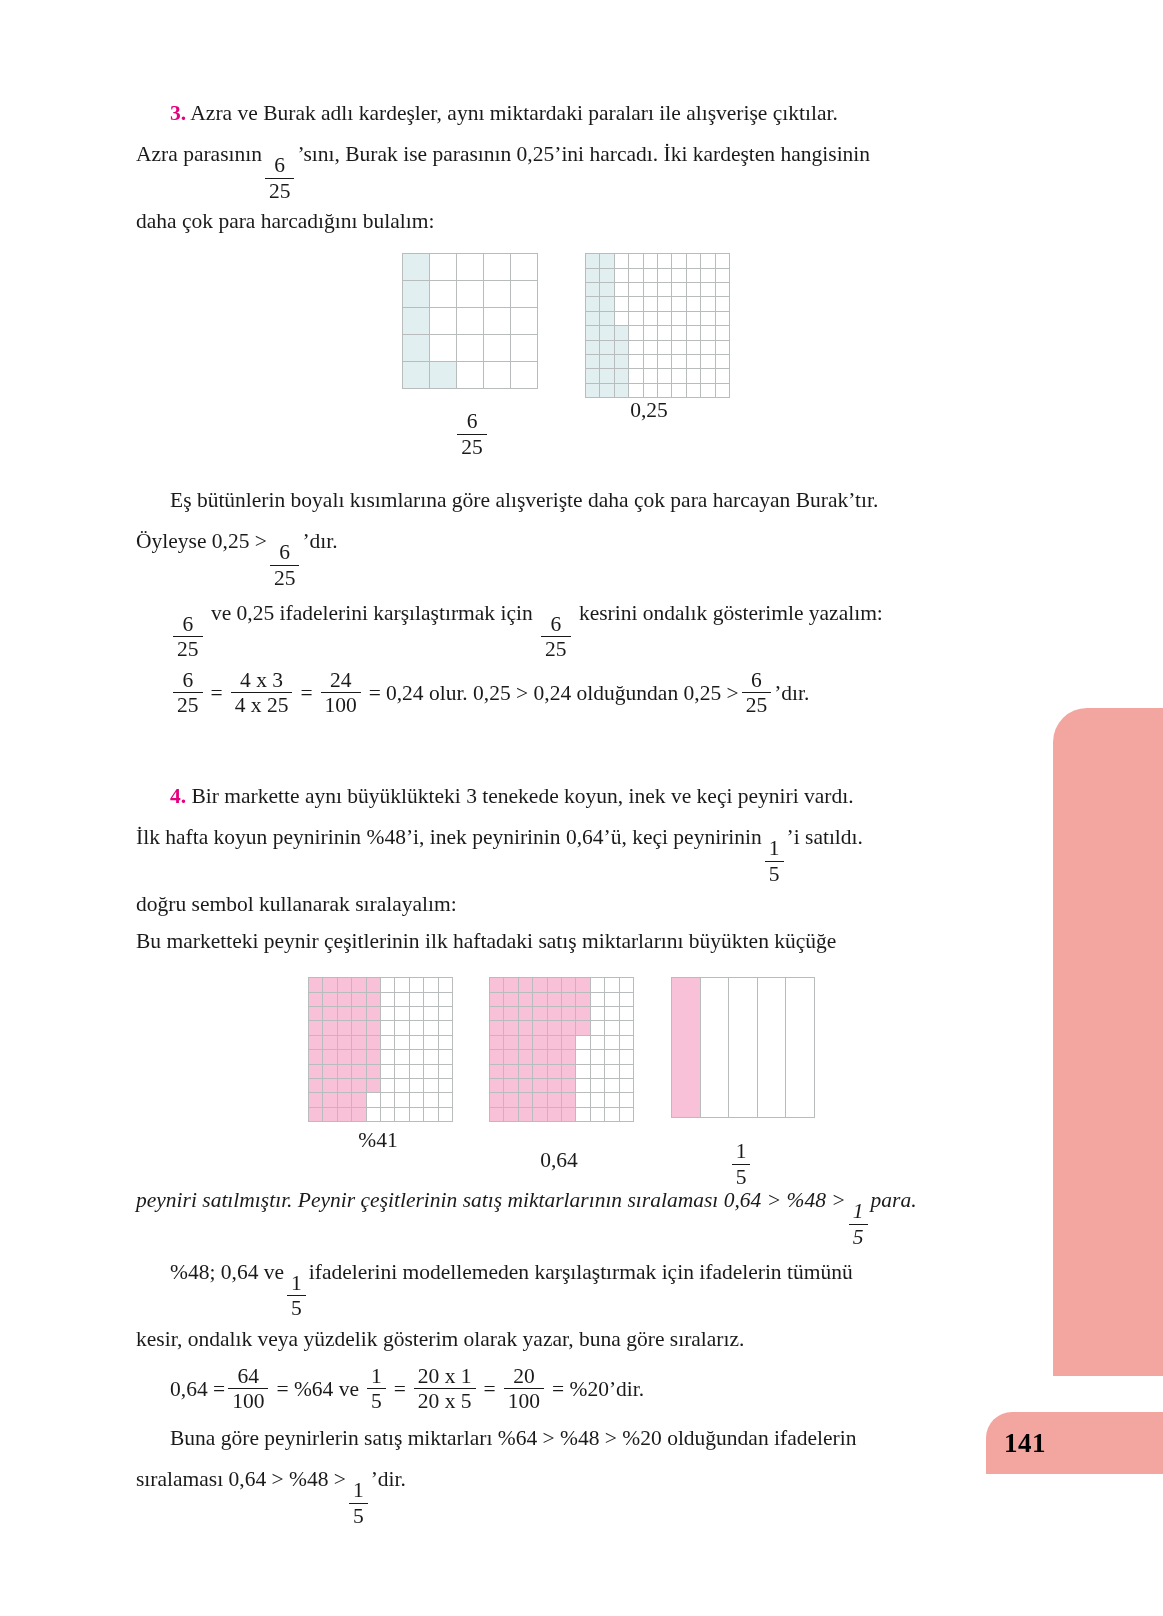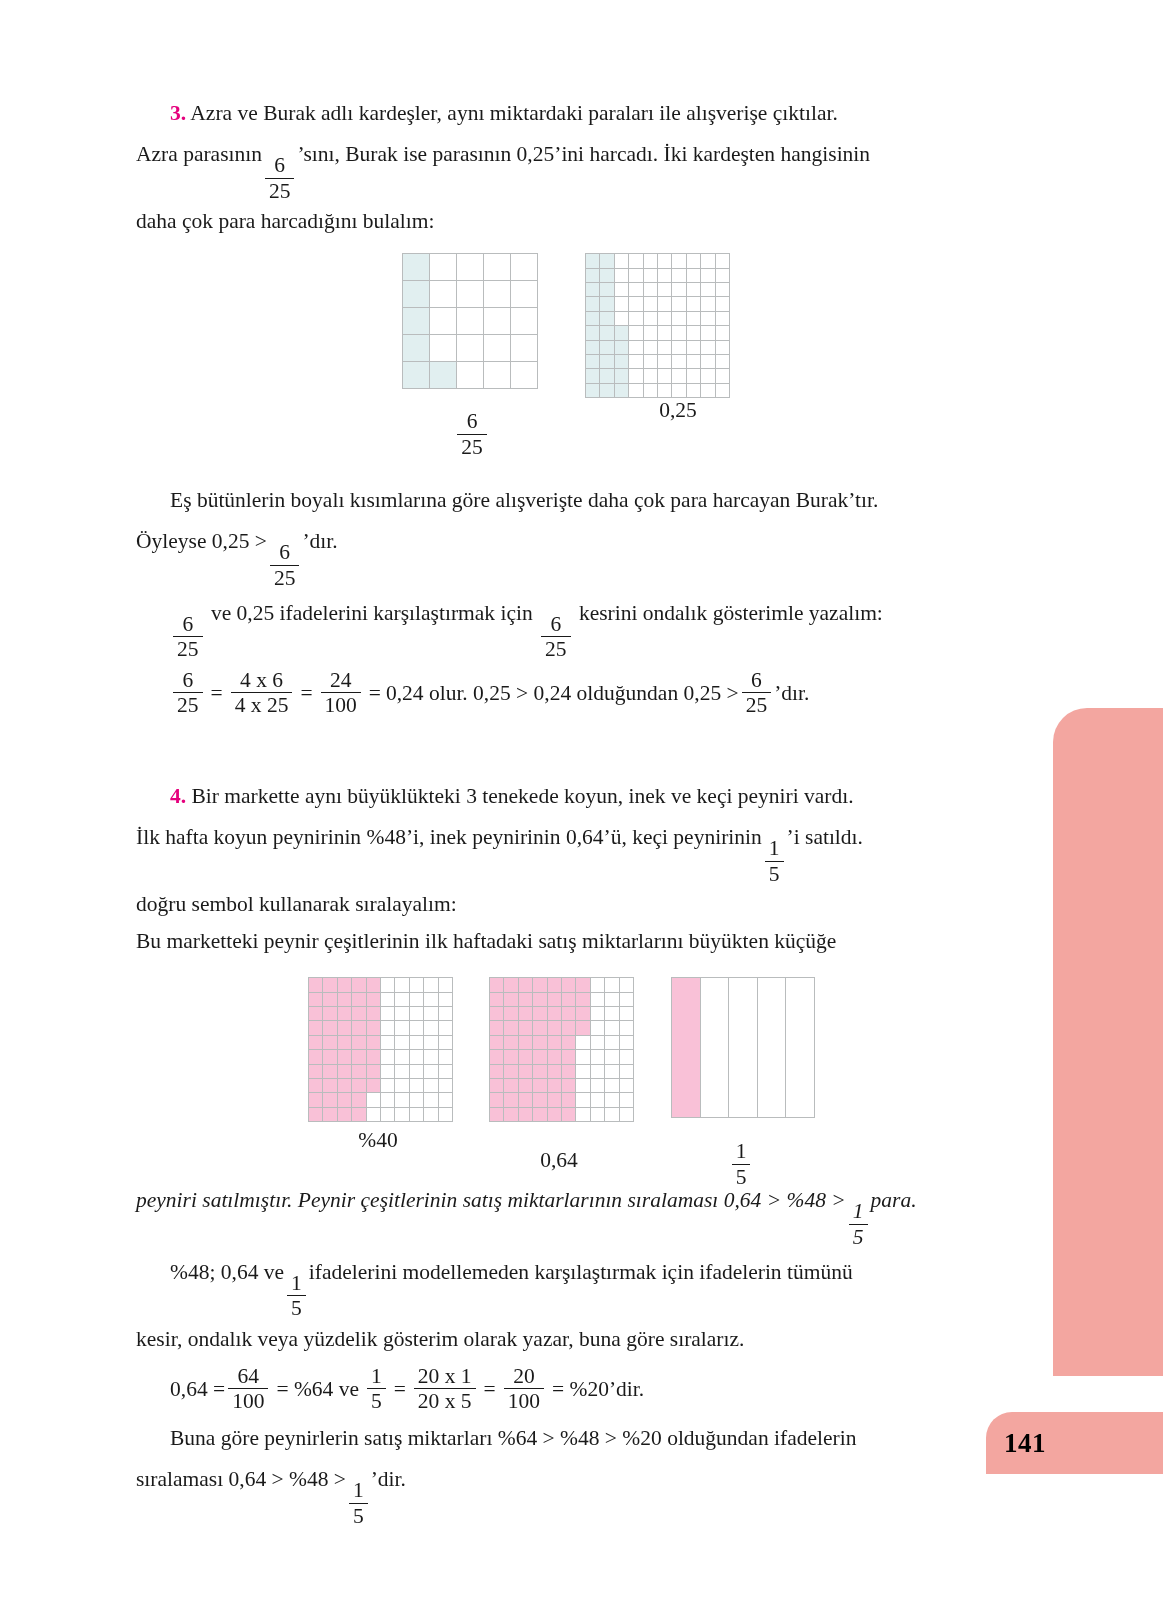--- a/index.html
+++ b/index.html
@@ -331,21 +331,21 @@
                 <td></td>
                 <td></td>
                 <td></td>
                 <td></td>
                 <td></td>
               </tr>
         </tbody>
           </table>
       </div>
 
-      <div class="model-caption" style="left:472px; top:144px; width:140px;">0,25</div>
+      <div class="model-caption" style="left:443px; top:144px; width:140px;">0,25</div>
     </div>
 
     <p class="para indent" style="margin-top:40px;">Eş bütünlerin boyalı kısımlarına göre alışverişte daha çok para harcayan Burak’tır.</p>
 
     <p class="para" style="margin-top:6px;">
       <span>Öyleyse 0,25 &gt;</span><span class="frac">
           <span class="num">6</span>
           <span class="den">25</span>
         </span><span>’dır.</span>
     </p>
@@ -363,21 +363,21 @@
       <span>kesrini ondalık gösterimle yazalım:</span>
     </p>
 
     <div class="eqline eq-pad" style="margin-top:8px;">
       <span class="frac">
           <span class="num">6</span>
           <span class="den">25</span>
         </span>
       <span class="op">=</span>
       <span class="frac">
-          <span class="num">4 x 6</span>
+          <span class="num">4 x 3</span>
           <span class="den">4 x 25</span>
         </span>
       <span class="op">=</span>
       <span class="frac">
           <span class="num">24</span>
           <span class="den">100</span>
         </span>
       <span class="op">=</span>
       <span>0,24 olur. 0,25 &gt; 0,24 olduğundan 0,25 &gt;</span>
       <span class="frac">
@@ -526,21 +526,21 @@
                 <td></td>
                 <td></td>
                 <td></td>
                 <td></td>
                 <td></td>
                 <td></td>
               </tr>
         </tbody>
           </table>
       </div>
-      <div class="model-caption" style="left:172px; top:150px; width:140px;">%40</div>
+      <div class="model-caption" style="left:172px; top:150px; width:140px;">%41</div>
 
       <div class="grid-model pinkgrid" style="left:353px; top:0;">
         <table>
           <tbody>
               <tr>
                 <td class="on"></td>
                 <td class="on"></td>
                 <td class="on"></td>
                 <td class="on"></td>
                 <td class="on"></td>

